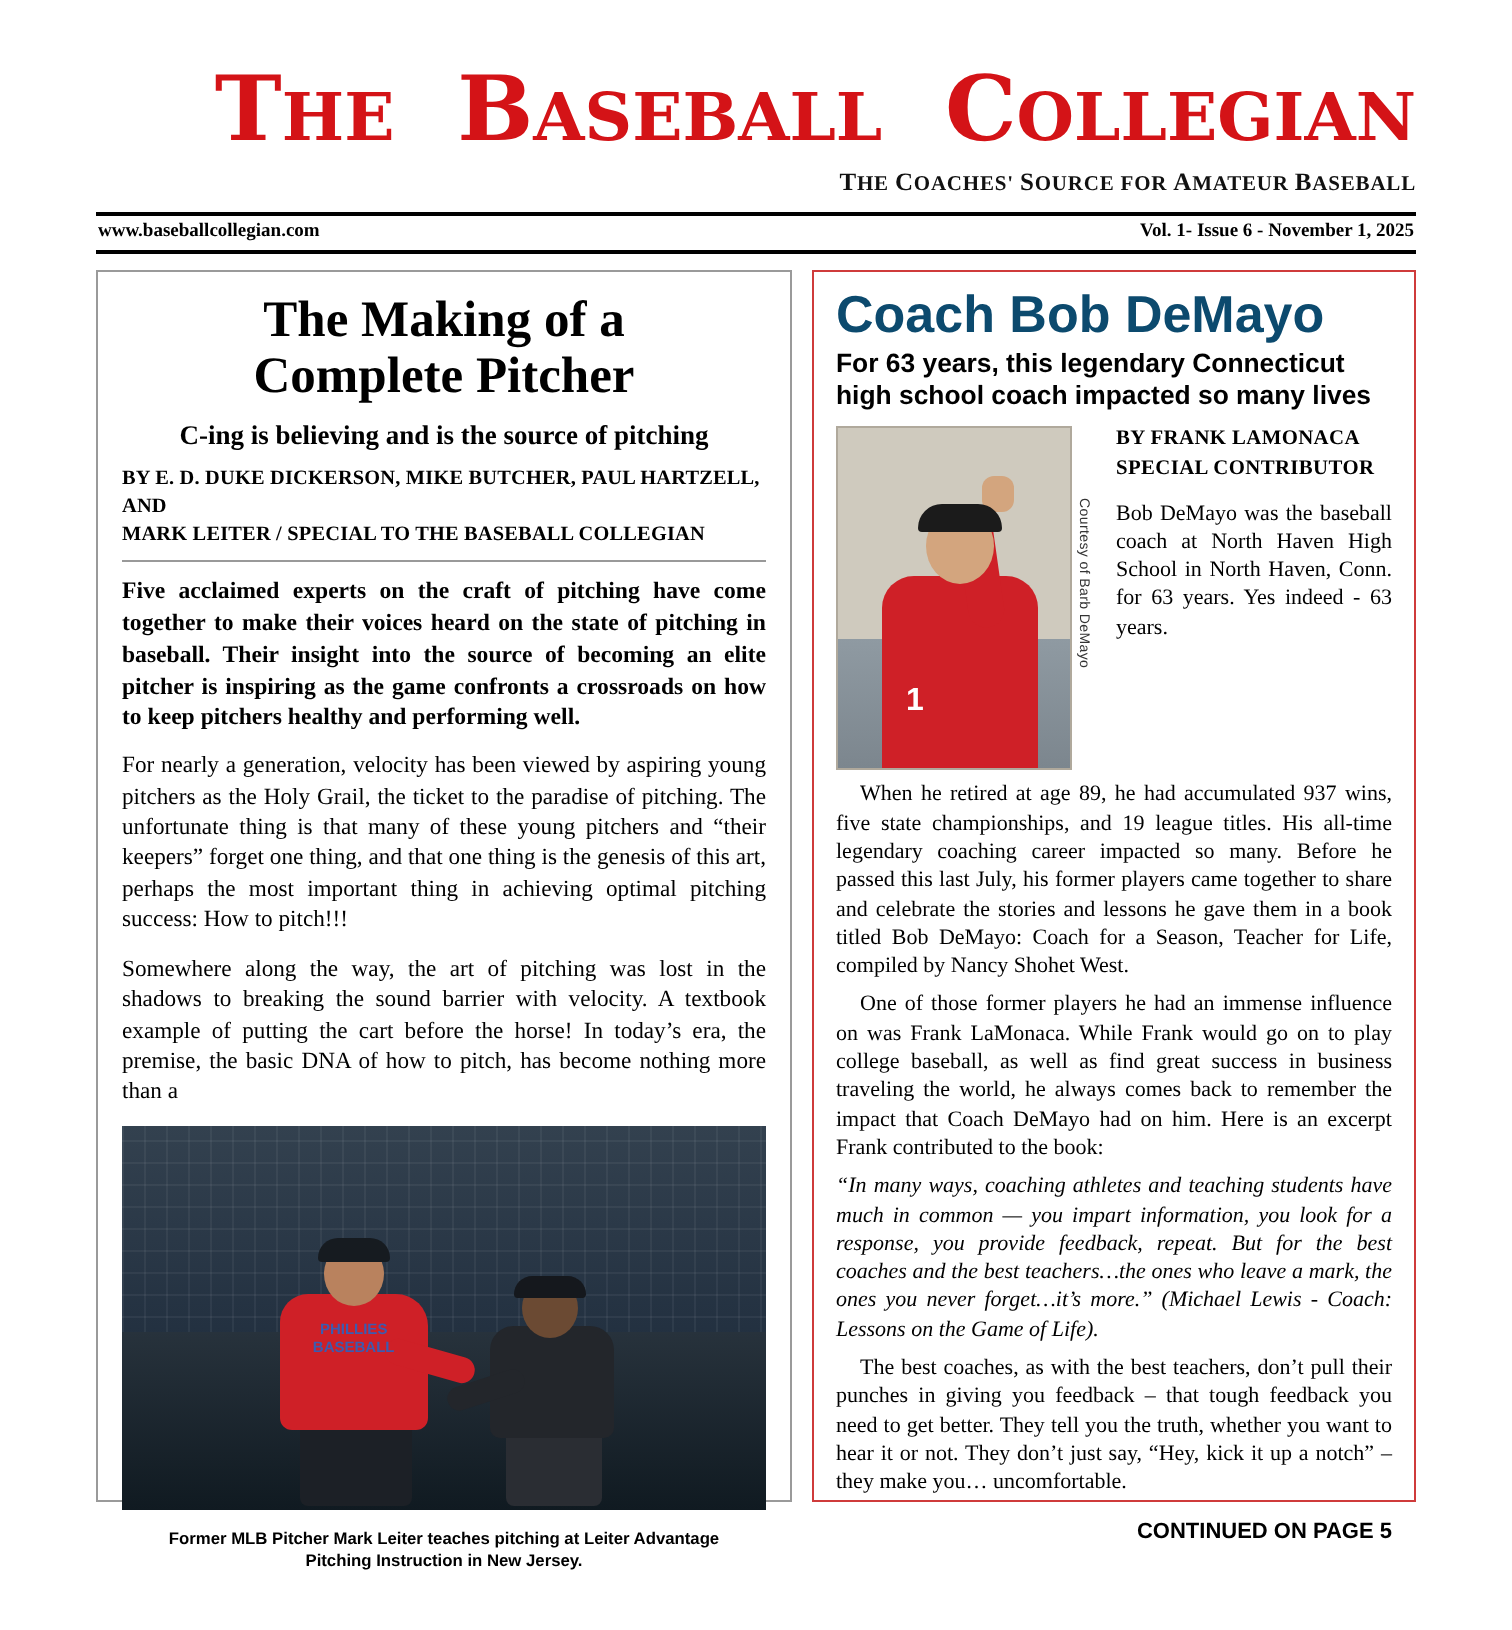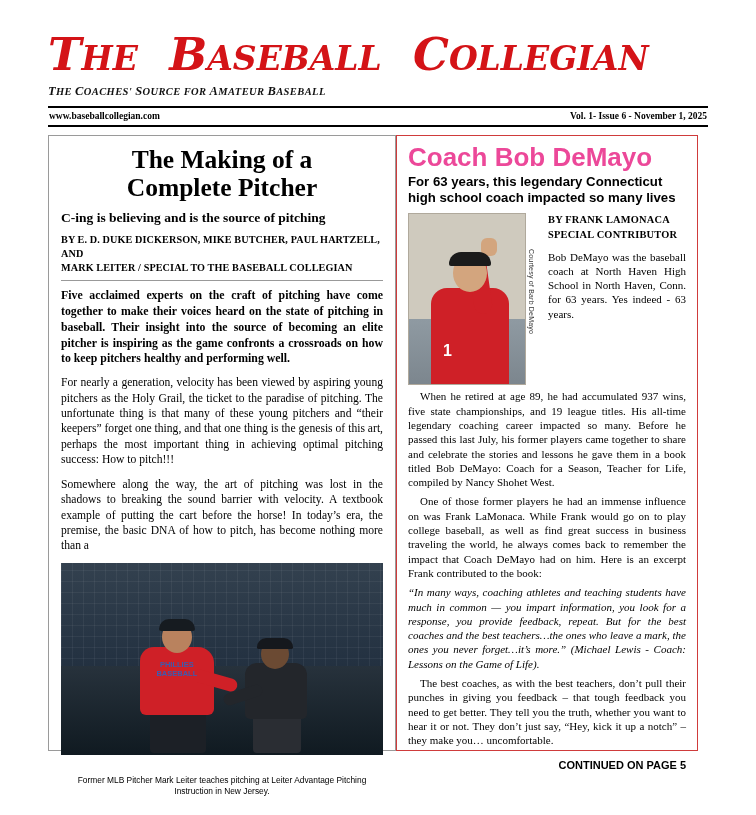--- a/index.html
+++ b/index.html
@@ -17,22 +17,21 @@
   .page {
     position: relative;
     width: 756px;
     height: 815px;
     box-sizing: border-box;
     padding: 32px 48px 0 48px;
   }
 
   
   .masthead {
-    text-align: left;
-    font-style: italic;
+    text-align: right;
   }
   .masthead-title {
     font-family: "DejaVu Serif", serif;
     font-weight: bold;
     color: #d41317;
     font-size: 45px;
     line-height: 1.02;
     letter-spacing: 0px;
     white-space: nowrap;
   }
@@ -64,20 +63,21 @@
     padding: 3px 1px 4px 1px;
   }
   .rule-bottom {
     border-top: 2px solid #000;
     margin-bottom: 8px;
   }
 
   
   .content {
     display: flex;
+    gap: 10px;
     align-items: stretch;
     height: 616px;
   }
   .col-left {
     width: 348px;
     border: 1px solid #9a9a9a;
     box-sizing: border-box;
     padding: 8px 12px 10px 12px;
     display: flex;
     flex-direction: column;
@@ -97,20 +97,21 @@
     font-weight: bold;
     font-size: 25.5px;
     line-height: 1.12;
     text-align: center;
     margin: 2px 0 2px 0;
   }
   .subhead-left {
     font-family: "Liberation Serif", serif;
     font-weight: bold;
     font-size: 13.5px;
+    text-align: center;
     margin: 5px 0 7px 0;
   }
   .byline-left {
     font-family: "Liberation Serif", serif;
     font-weight: bold;
     font-size: 10.2px;
     line-height: 1.35;
     letter-spacing: 0.1px;
   }
   .byline-rule {
@@ -220,32 +221,32 @@
     position: absolute; left: 22px; bottom: 104px; width: 36px; height: 11px;
     background: #15181d; border-radius: 10px 10px 2px 2px;
   }
   .photo .player .arm {
     position: absolute; left: -12px; bottom: 52px; width: 40px; height: 12px;
     background: #23262b; border-radius: 7px; transform: rotate(-18deg);
   }
   .caption {
     font-family: "Liberation Sans", sans-serif;
     font-size: 8.4px;
-    font-weight: normal;
+    font-weight: bold;
     line-height: 1.35;
     text-align: center;
-    padding: 20px 6px 0 6px;
+    padding: 9px 6px 0 6px;
   }
 
   
   .headline-right {
     font-family: "Liberation Sans", sans-serif;
     font-weight: bold;
     font-size: 26px;
-    color: #ec4899;
+    color: #0c4a6e;
     line-height: 1.05;
     margin: 1px 0 3px 0;
   }
   .subhead-right {
     font-family: "Liberation Sans", sans-serif;
     font-weight: bold;
     font-size: 13.2px;
     line-height: 1.22;
     margin: 0 0 7px 0;
   }

